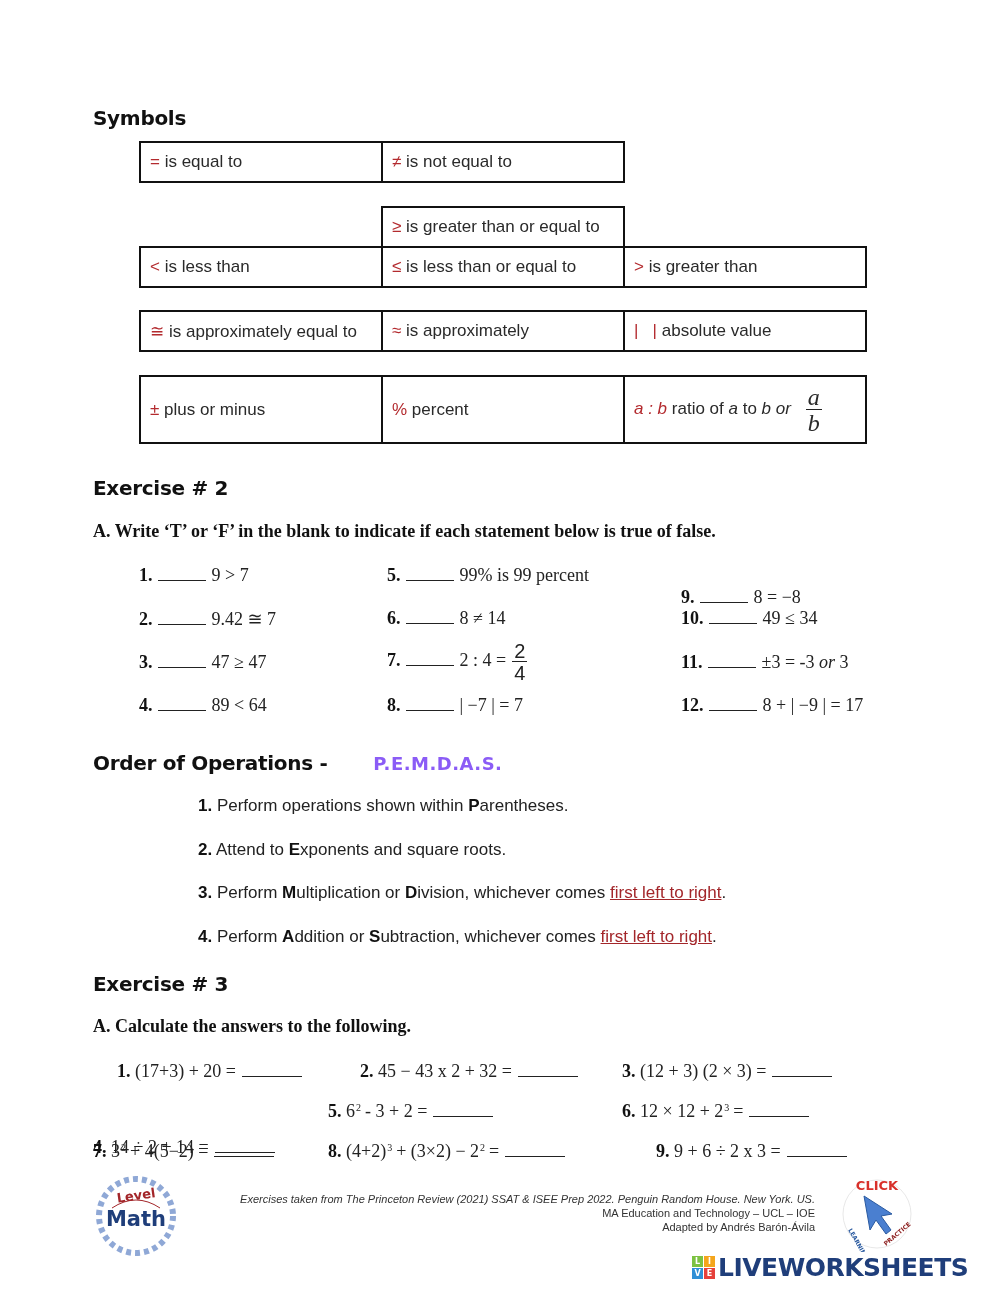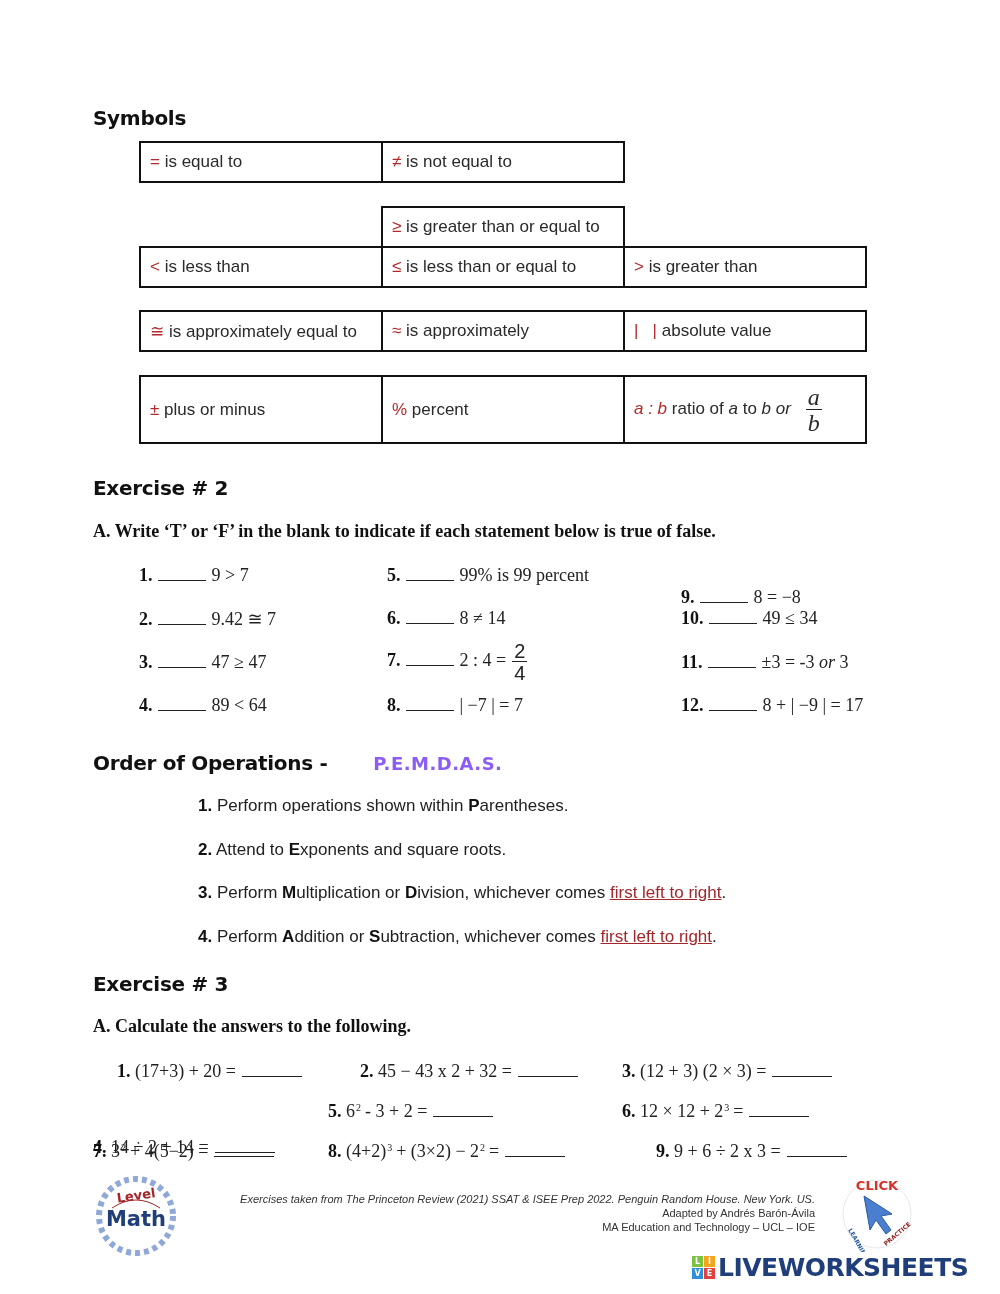--- a/index.html
+++ b/index.html
@@ -138,22 +138,22 @@
   <svg width="84" height="84" viewBox="0 0 84 84">
     <circle cx="42" cy="42" r="37" fill="none" stroke="#8fa8d6" stroke-width="6" stroke-dasharray="5 4"></circle>
     <path d="M18 34 Q42 18 66 34" fill="none" stroke="#a3262a" stroke-width="1"></path>
   </svg>
   <div class="abs" style="left:0; top:14px; width:84px; text-align:center; font-family:'DejaVu Sans',sans-serif; font-weight:bold; font-size:13px; color:#a3262a; transform:rotate(-8deg);">Level</div>
   <div class="abs" style="left:0; top:33px; width:84px; text-align:center; font-family:'DejaVu Sans',sans-serif; font-weight:bold; font-size:21px; color:#1f3e7a;">Math</div>
 </div>
 
 <div class="credits" style="top:1192px;">
   <div class="it">Exercises taken from The Princeton Review (2021) SSAT &amp; ISEE Prep 2022. Penguin Random House. New York. US.</div>
+  <div>MA Education and Technology – UCL – IOE</div>
   <div>Adapted by Andrés Barón-Ávila</div>
-  <div>MA Education and Technology – UCL – IOE</div>
 </div>
 
 <div class="abs" style="left:834px; top:1174px; width:86px; height:78px;">
   <svg width="86" height="78" viewBox="0 0 86 78">
     <circle cx="43" cy="40" r="34" fill="#ffffff" stroke="#e8e8e8" stroke-width="1"></circle>
     <path d="M30 22 L36 56 L42 46 L52 60 L57 56 L47 42 L58 40 Z" fill="#4a7fd0" stroke="#2a5aa0" stroke-width="1"></path>
     <text x="43" y="16" text-anchor="middle" font-family="DejaVu Sans, sans-serif" font-weight="bold" font-size="13" fill="#d8302a">CLICK</text>
     <text x="14" y="56" font-family="DejaVu Sans, sans-serif" font-weight="bold" font-size="6" fill="#2a5aa0" transform="rotate(60 14 56)">LEARNING</text>
     <text x="52" y="72" font-family="DejaVu Sans, sans-serif" font-weight="bold" font-size="6" fill="#8a1a1a" transform="rotate(-40 52 72)">PRACTICE</text>
   </svg>

